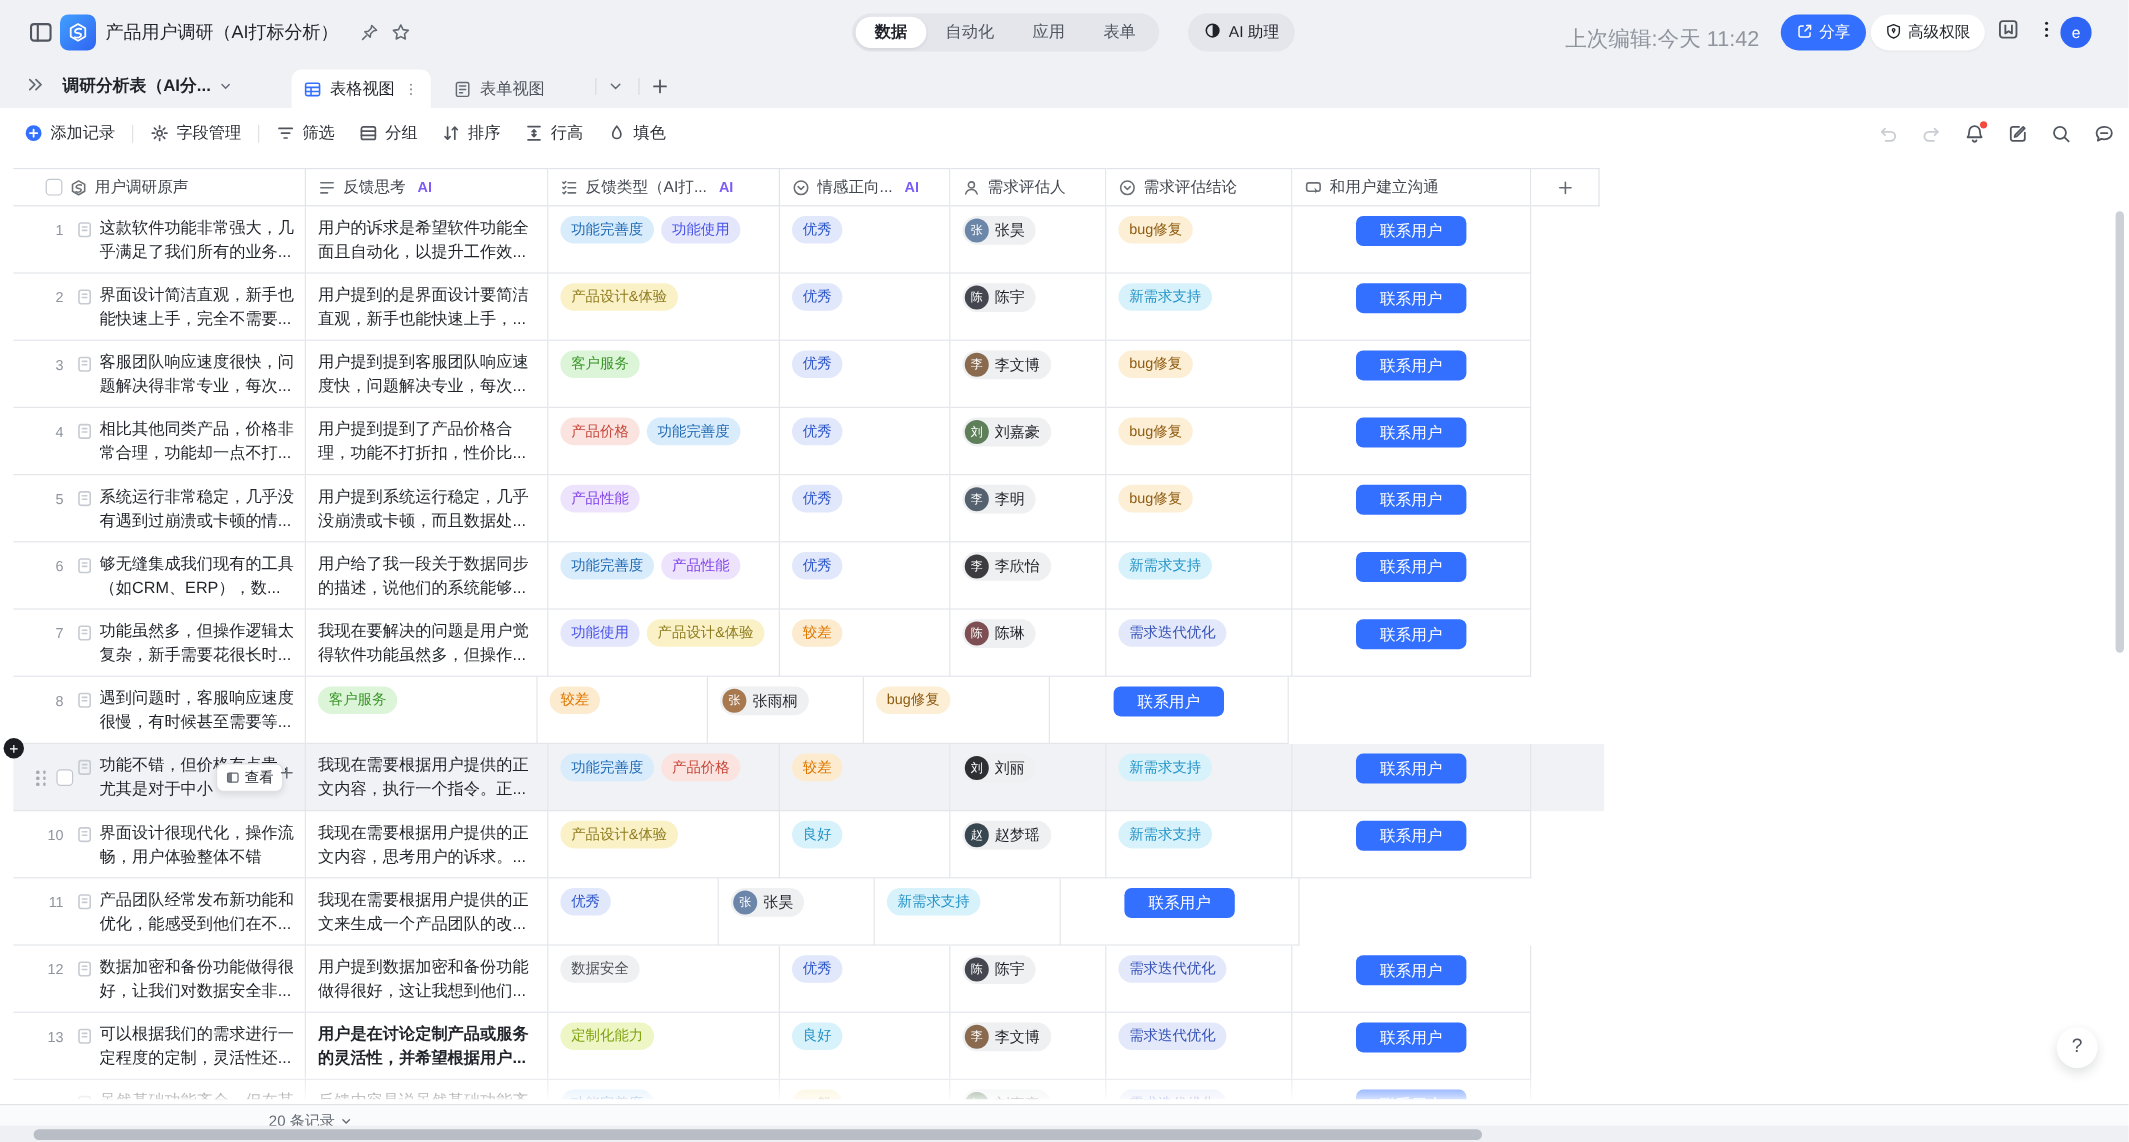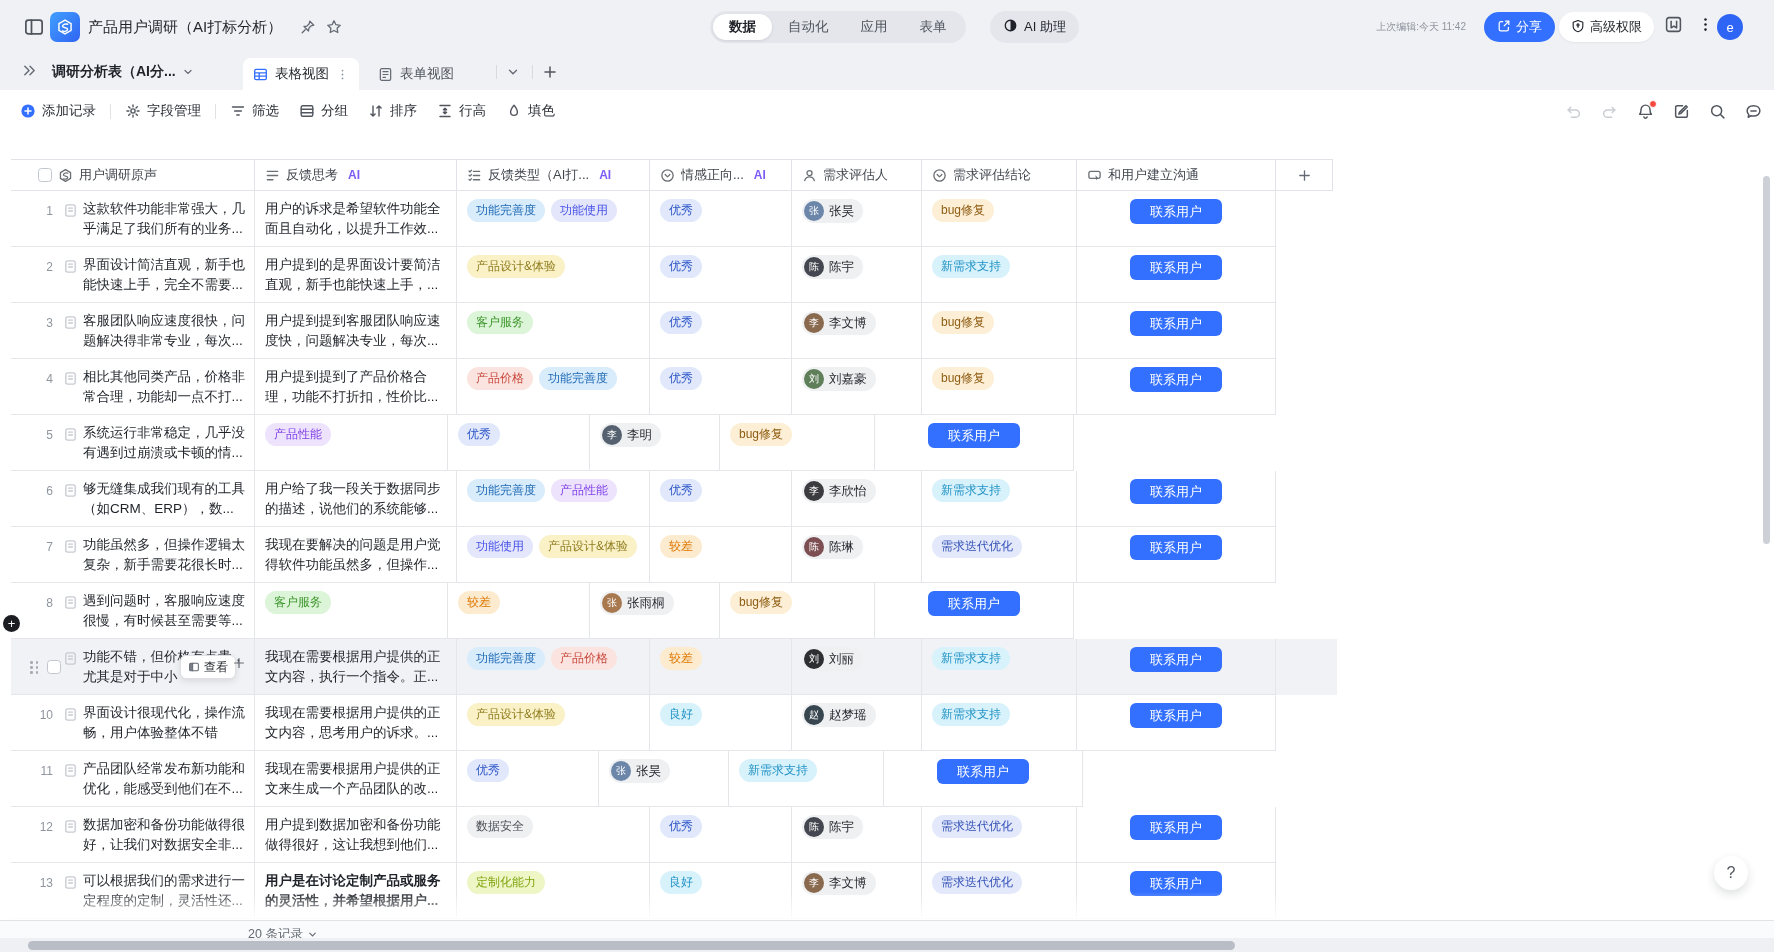--- a/index.html
+++ b/index.html
@@ -7,21 +7,21 @@
   body{font-family:"Liberation Sans","DejaVu Sans",sans-serif;color:#1f2329;background:#fff}
   .page{position:relative;width:1774px;height:952px;overflow:hidden;background:#fff}
 
   
   .chrome{position:absolute;top:0;left:0;right:0;height:90px;background:#F0F1F5}
   .icbtn{position:absolute;display:flex;align-items:center;justify-content:center;color:#51565E;cursor:pointer}
   .app-icon{position:absolute;left:50px;top:12px;width:30px;height:30px;border-radius:7px;
     background:linear-gradient(135deg,#41a0ff,#3064f2);display:flex;align-items:center;justify-content:center}
   .doc-title{position:absolute;left:88px;top:18px;font-size:15px;font-weight:500;white-space:nowrap}
   .tb-mini{position:absolute;top:19px;color:#646A73}
-  .lastedit{position:absolute;right:308px;top:20px;font-size:10px;color:#8F959E;white-space:nowrap}
+  .lastedit{position:absolute;right:308px;top:20px;font-size:18px;color:#8F959E;white-space:nowrap}
   .share-btn{position:absolute;left:1484px;top:12px;height:30px;padding:0 13px;border-radius:15px;background:#3370FF;
     color:#fff;font-size:13px;display:flex;align-items:center;gap:5px;cursor:pointer;white-space:nowrap}
   .perm-btn{position:absolute;left:1559px;top:12px;height:30px;padding:0 12px;border-radius:15px;background:#fff;
     color:#1f2329;font-size:13px;display:flex;align-items:center;gap:5px;cursor:pointer;white-space:nowrap;box-shadow:0 1px 2px rgba(31,35,41,.06)}
   .avatar{position:absolute;left:1717px;top:14px;width:26px;height:26px;border-radius:50%;background:#2E65F5;color:#fff;
     font-size:13px;display:flex;align-items:center;justify-content:center;cursor:pointer}
   .seg{position:absolute;left:710px;top:11px;height:32px;border-radius:16px;background:#E4E6EC;display:flex;align-items:center;padding:0 3px}
   .seg .seg-item{height:26px;padding:0 16px;border-radius:13px;font-size:13.5px;color:#51565E;display:flex;align-items:center;cursor:pointer;white-space:nowrap}
   .seg .seg-item.active{background:#fff;color:#1f2329;font-weight:600;box-shadow:0 1px 3px rgba(31,35,41,.1)}
   .ai-pill{position:absolute;left:990px;top:11px;height:32px;border-radius:16px;background:#E4E6EC;display:flex;align-items:center;
@@ -38,21 +38,21 @@
   
   .toolbar{position:absolute;top:90px;left:0;right:0;height:42px;background:#fff;display:flex;align-items:center;padding-left:20px}
   .t-item{display:flex;align-items:center;gap:6px;font-size:13.5px;color:#2B2F36;cursor:pointer;margin-right:20px;white-space:nowrap}
   .t-div{width:1px;height:15px;background:#E0E2E6;margin:0 14px 0 -6px}
   .t-right{position:absolute;right:12px;top:0;height:42px;display:flex;align-items:center;gap:19px}
   .t-right .ric{position:relative;color:#51565E;cursor:pointer;display:flex}
   .t-right .ric.dis{color:#C9CDD3}
   .dot-badge{position:absolute;right:-3px;top:-3px;width:8px;height:8px;border-radius:50%;background:#F5483F;border:1.5px solid #fff}
 
   
-  .grid{position:absolute;left:11px;top:159px;width:1326px;height:776px;overflow:hidden;background:#fff}
+  .grid{position:absolute;left:11px;top:140px;width:1326px;height:776px;overflow:hidden;background:#fff}
   .ghead{display:flex;height:32px}
   .hcell{position:relative;display:flex;align-items:center;gap:6px;padding:0 10px;font-size:13px;color:#41464E;background:#fff;
     border-top:1px solid #E1E3E8;border-bottom:1px solid #E1E3E8;border-right:1px solid #E1E3E8;cursor:pointer;white-space:nowrap;overflow:hidden}
   .hcell .ficon{color:#6B7075;display:flex;flex:none}
   .ai-badge{color:#7C5CF5;font-size:12px;font-weight:600;margin-left:4px}
   .grow{display:flex;height:56px;position:relative}
   .grow.hov{background:#F1F2F5}
   .gcell{position:relative;border-right:1px solid #E4E6EA;border-bottom:1px solid #E4E6EA;height:56px;cursor:pointer}
   .rownum{position:absolute;left:12px;top:13px;width:30px;text-align:right;font-size:12px;color:#8F959E}
   .recicon{position:absolute;left:52px;top:12px;color:#C6CAD1;display:flex;cursor:pointer}
@@ -71,21 +71,21 @@
   .rcheck{position:absolute;left:36px;top:21px}
   .view-btn{position:absolute;left:169px;top:16px;height:24px;padding:0 7px;background:#fff;border:1px solid #DEE0E3;border-radius:6px;
     box-shadow:0 2px 6px rgba(31,35,41,.12);display:flex;align-items:center;gap:4px;font-size:12px;color:#1f2329;cursor:pointer;z-index:3;white-space:nowrap}
   .hplus{position:absolute;left:221px;top:17px;color:#646A73;z-index:3;cursor:pointer}
   .insert-dot{position:absolute;left:3px;top:615px;width:17px;height:17px;border-radius:50%;background:#1B1D22;color:#fff;
     display:flex;align-items:center;justify-content:center;font-size:13px;z-index:5;cursor:pointer}
   .fade{position:absolute;left:11px;top:892px;width:1322px;height:28px;background:linear-gradient(rgba(255,255,255,0),rgba(255,255,255,.92));pointer-events:none;z-index:2}
 
   
   .footer{position:absolute;left:0;right:0;top:920px;height:32px;background:#FAFBFC;border-top:1px solid #E1E3E7;z-index:4}
-  .reccount{position:absolute;left:248px;top:5px;font-size:12.5px;color:#646A73;display:flex;align-items:center;gap:4px;cursor:pointer;white-space:nowrap}
+  .reccount{position:absolute;left:224px;top:5px;font-size:12.5px;color:#646A73;display:flex;align-items:center;gap:4px;cursor:pointer;white-space:nowrap}
   .hstrip{position:absolute;left:0;right:0;top:938px;height:14px;background:#EEF0F3;z-index:5}
   .hthumb{position:absolute;left:28px;top:941px;width:1207px;height:9px;border-radius:5px;background:#B9BEC6;z-index:6;cursor:pointer}
   .vscroll{position:absolute;left:1763px;top:176px;width:7px;height:368px;border-radius:4px;background:#CDD1D7;z-index:4;cursor:pointer}
   .help-fab{position:absolute;left:1714px;top:856px;width:34px;height:34px;border-radius:50%;background:#fff;
     box-shadow:0 4px 10px rgba(31,35,41,.14);display:flex;align-items:center;justify-content:center;color:#51565E;font-size:16px;cursor:pointer;z-index:4}
 </style>
 </head>
 <body>
 
 <div class="page">
@@ -558,20 +558,23 @@
           <div class="gcell" style="width: 244px;">
             <span class="rownum">5</span>
             <span class="recicon">
               <svg width="15" height="15" viewBox="0 0 16 16" fill="none" stroke="currentColor" stroke-width="1.4" stroke-linecap="round" stroke-linejoin="round">
                 <rect x="3" y="2" width="10" height="12" rx="2"></rect>
                 <path d="M6 5.5h4M6 8.5h4"></path>
               </svg>
             </span>
             <div class="txt" style="left: 72px; width: 163px;">系统运行非常稳定，几乎没有遇到过崩溃或卡顿的情...</div>
           </div>
+          <div class="gcell" style="width: 202px;">
+            <div class="txt" style="left: 10px; width: 182px;">用户提到系统运行稳定，几乎没崩溃或卡顿，而且数据处...</div>
+          </div>
           <div class="gcell" style="width: 193px;">
             <div class="pillwrap">
               <span class="tag" style="background: rgb(237, 227, 252); color: rgb(128, 65, 232);">产品性能</span>
             </div>
           </div>
           <div class="gcell" style="width: 142px;">
             <div class="pillwrap">
               <span class="tag" style="background: rgb(225, 232, 251); color: rgb(45, 85, 200);">优秀</span>
             </div>
           </div>

